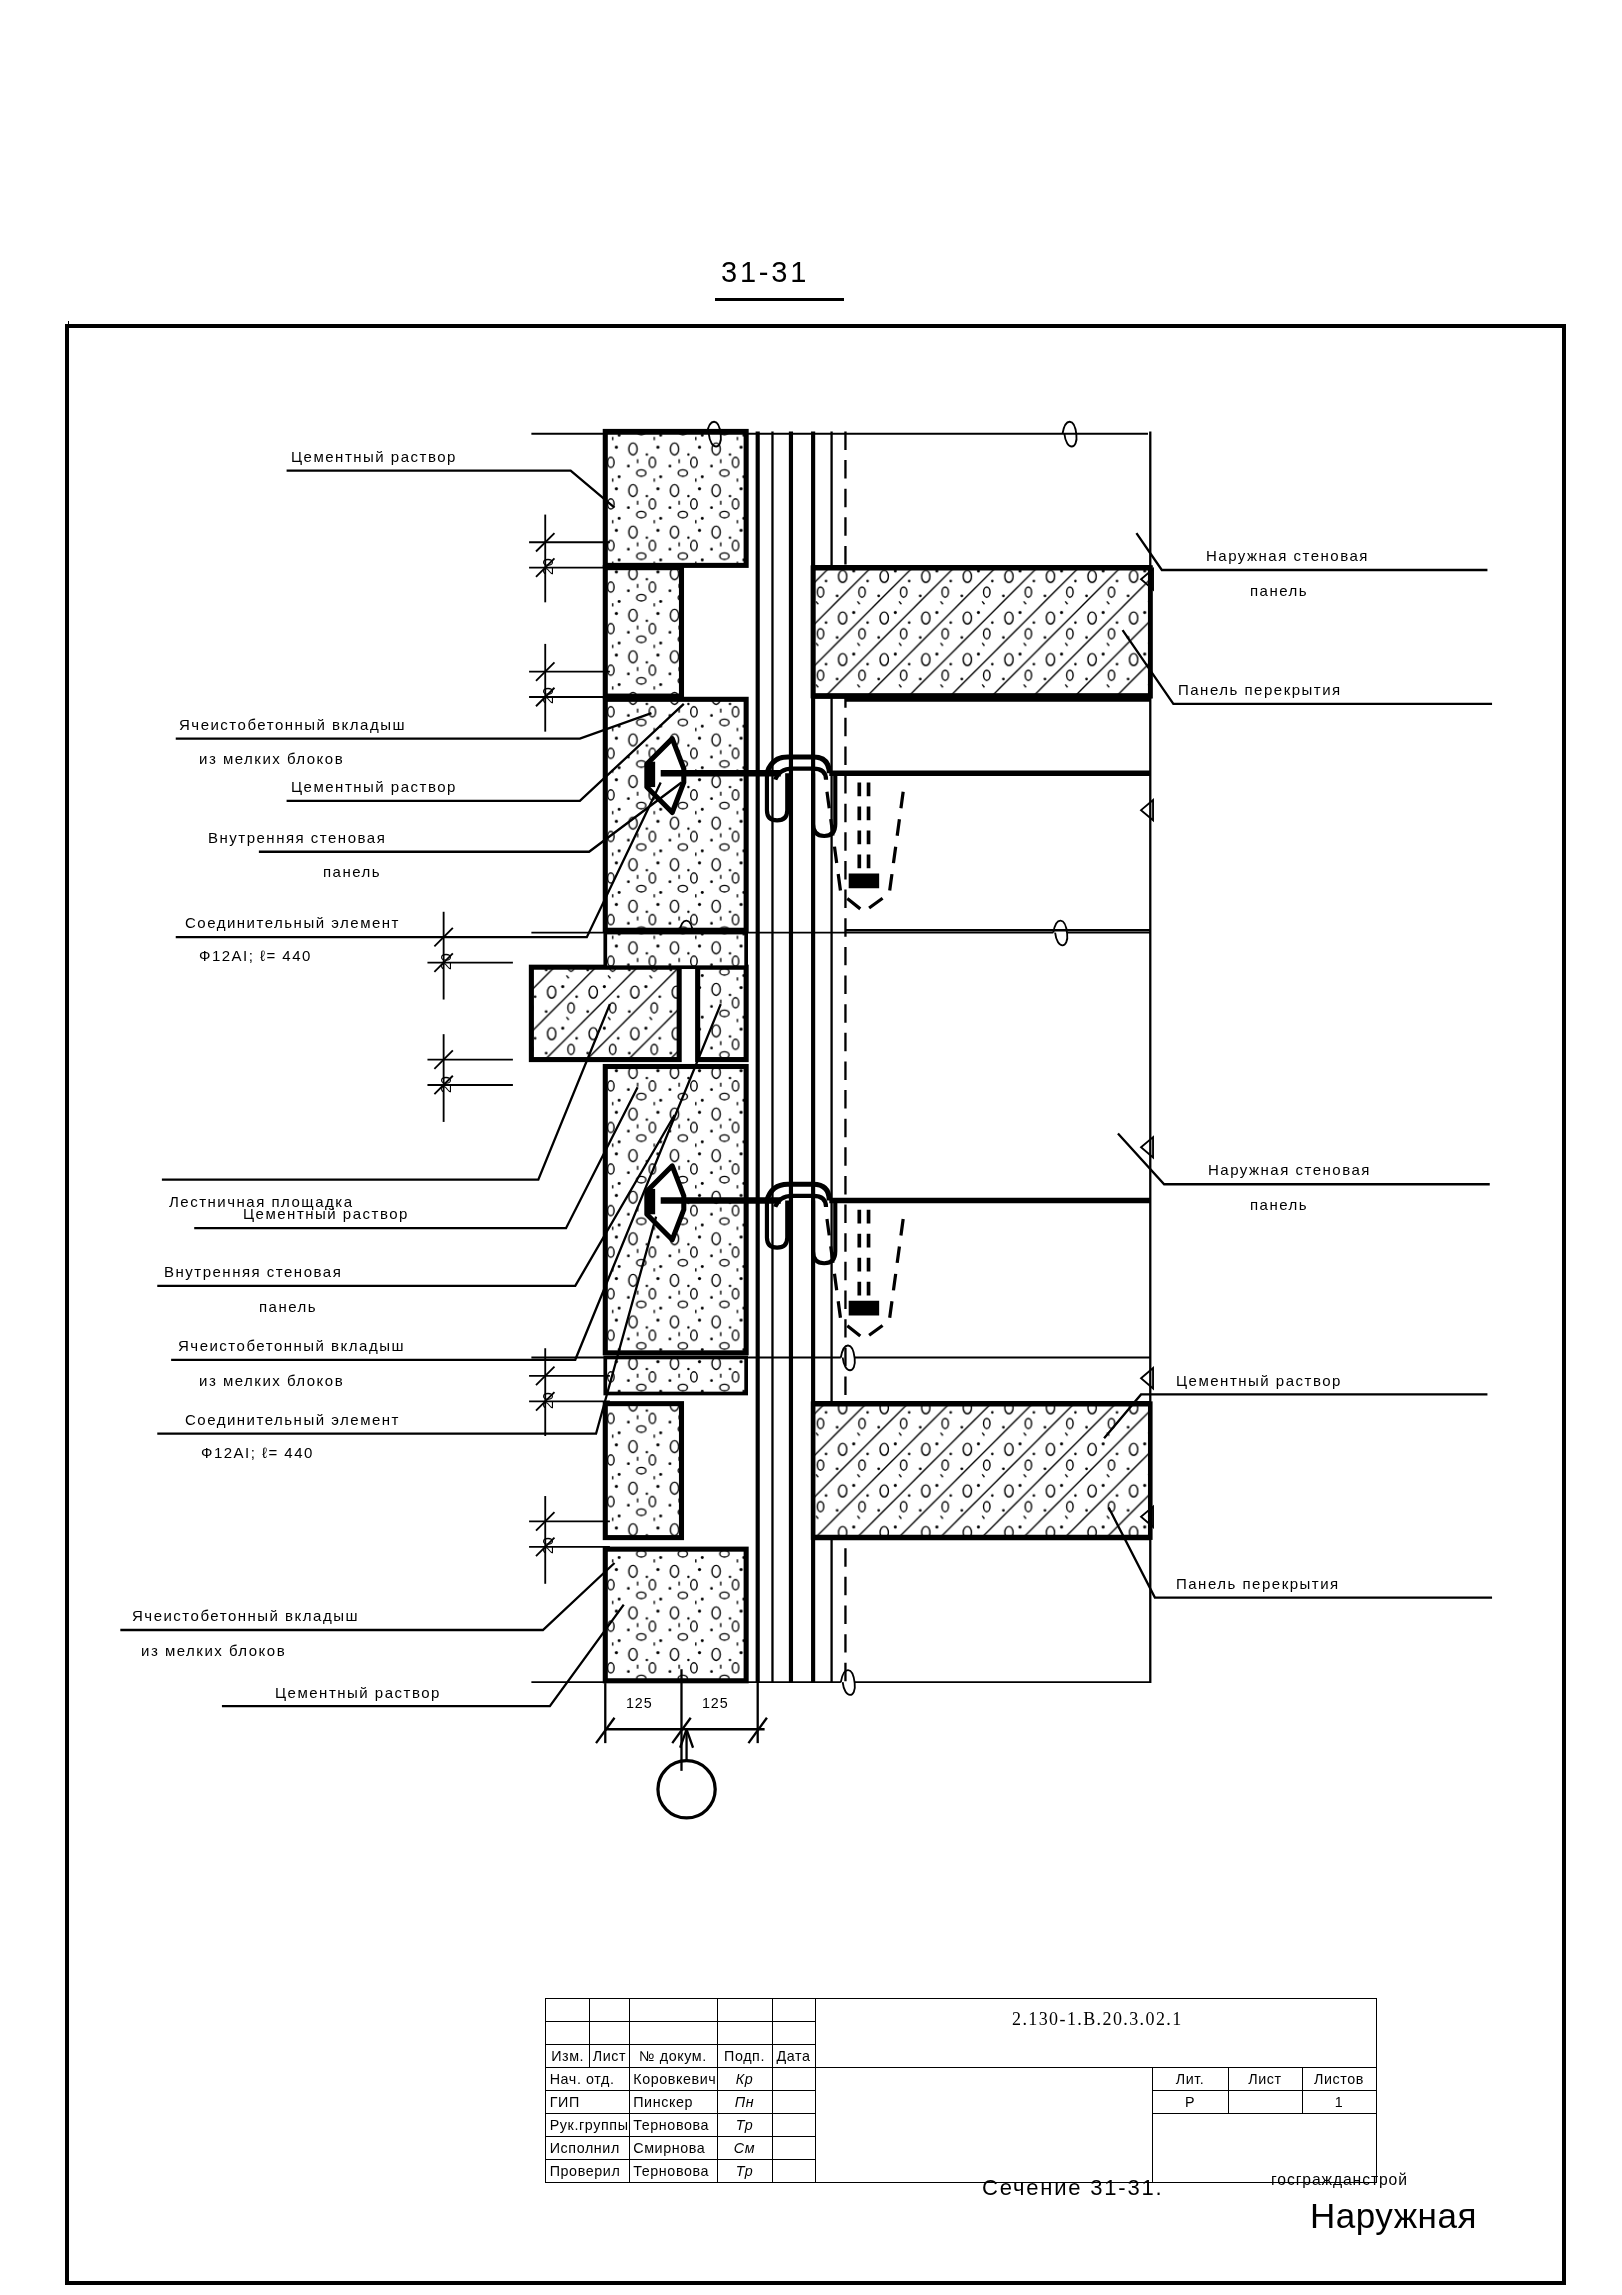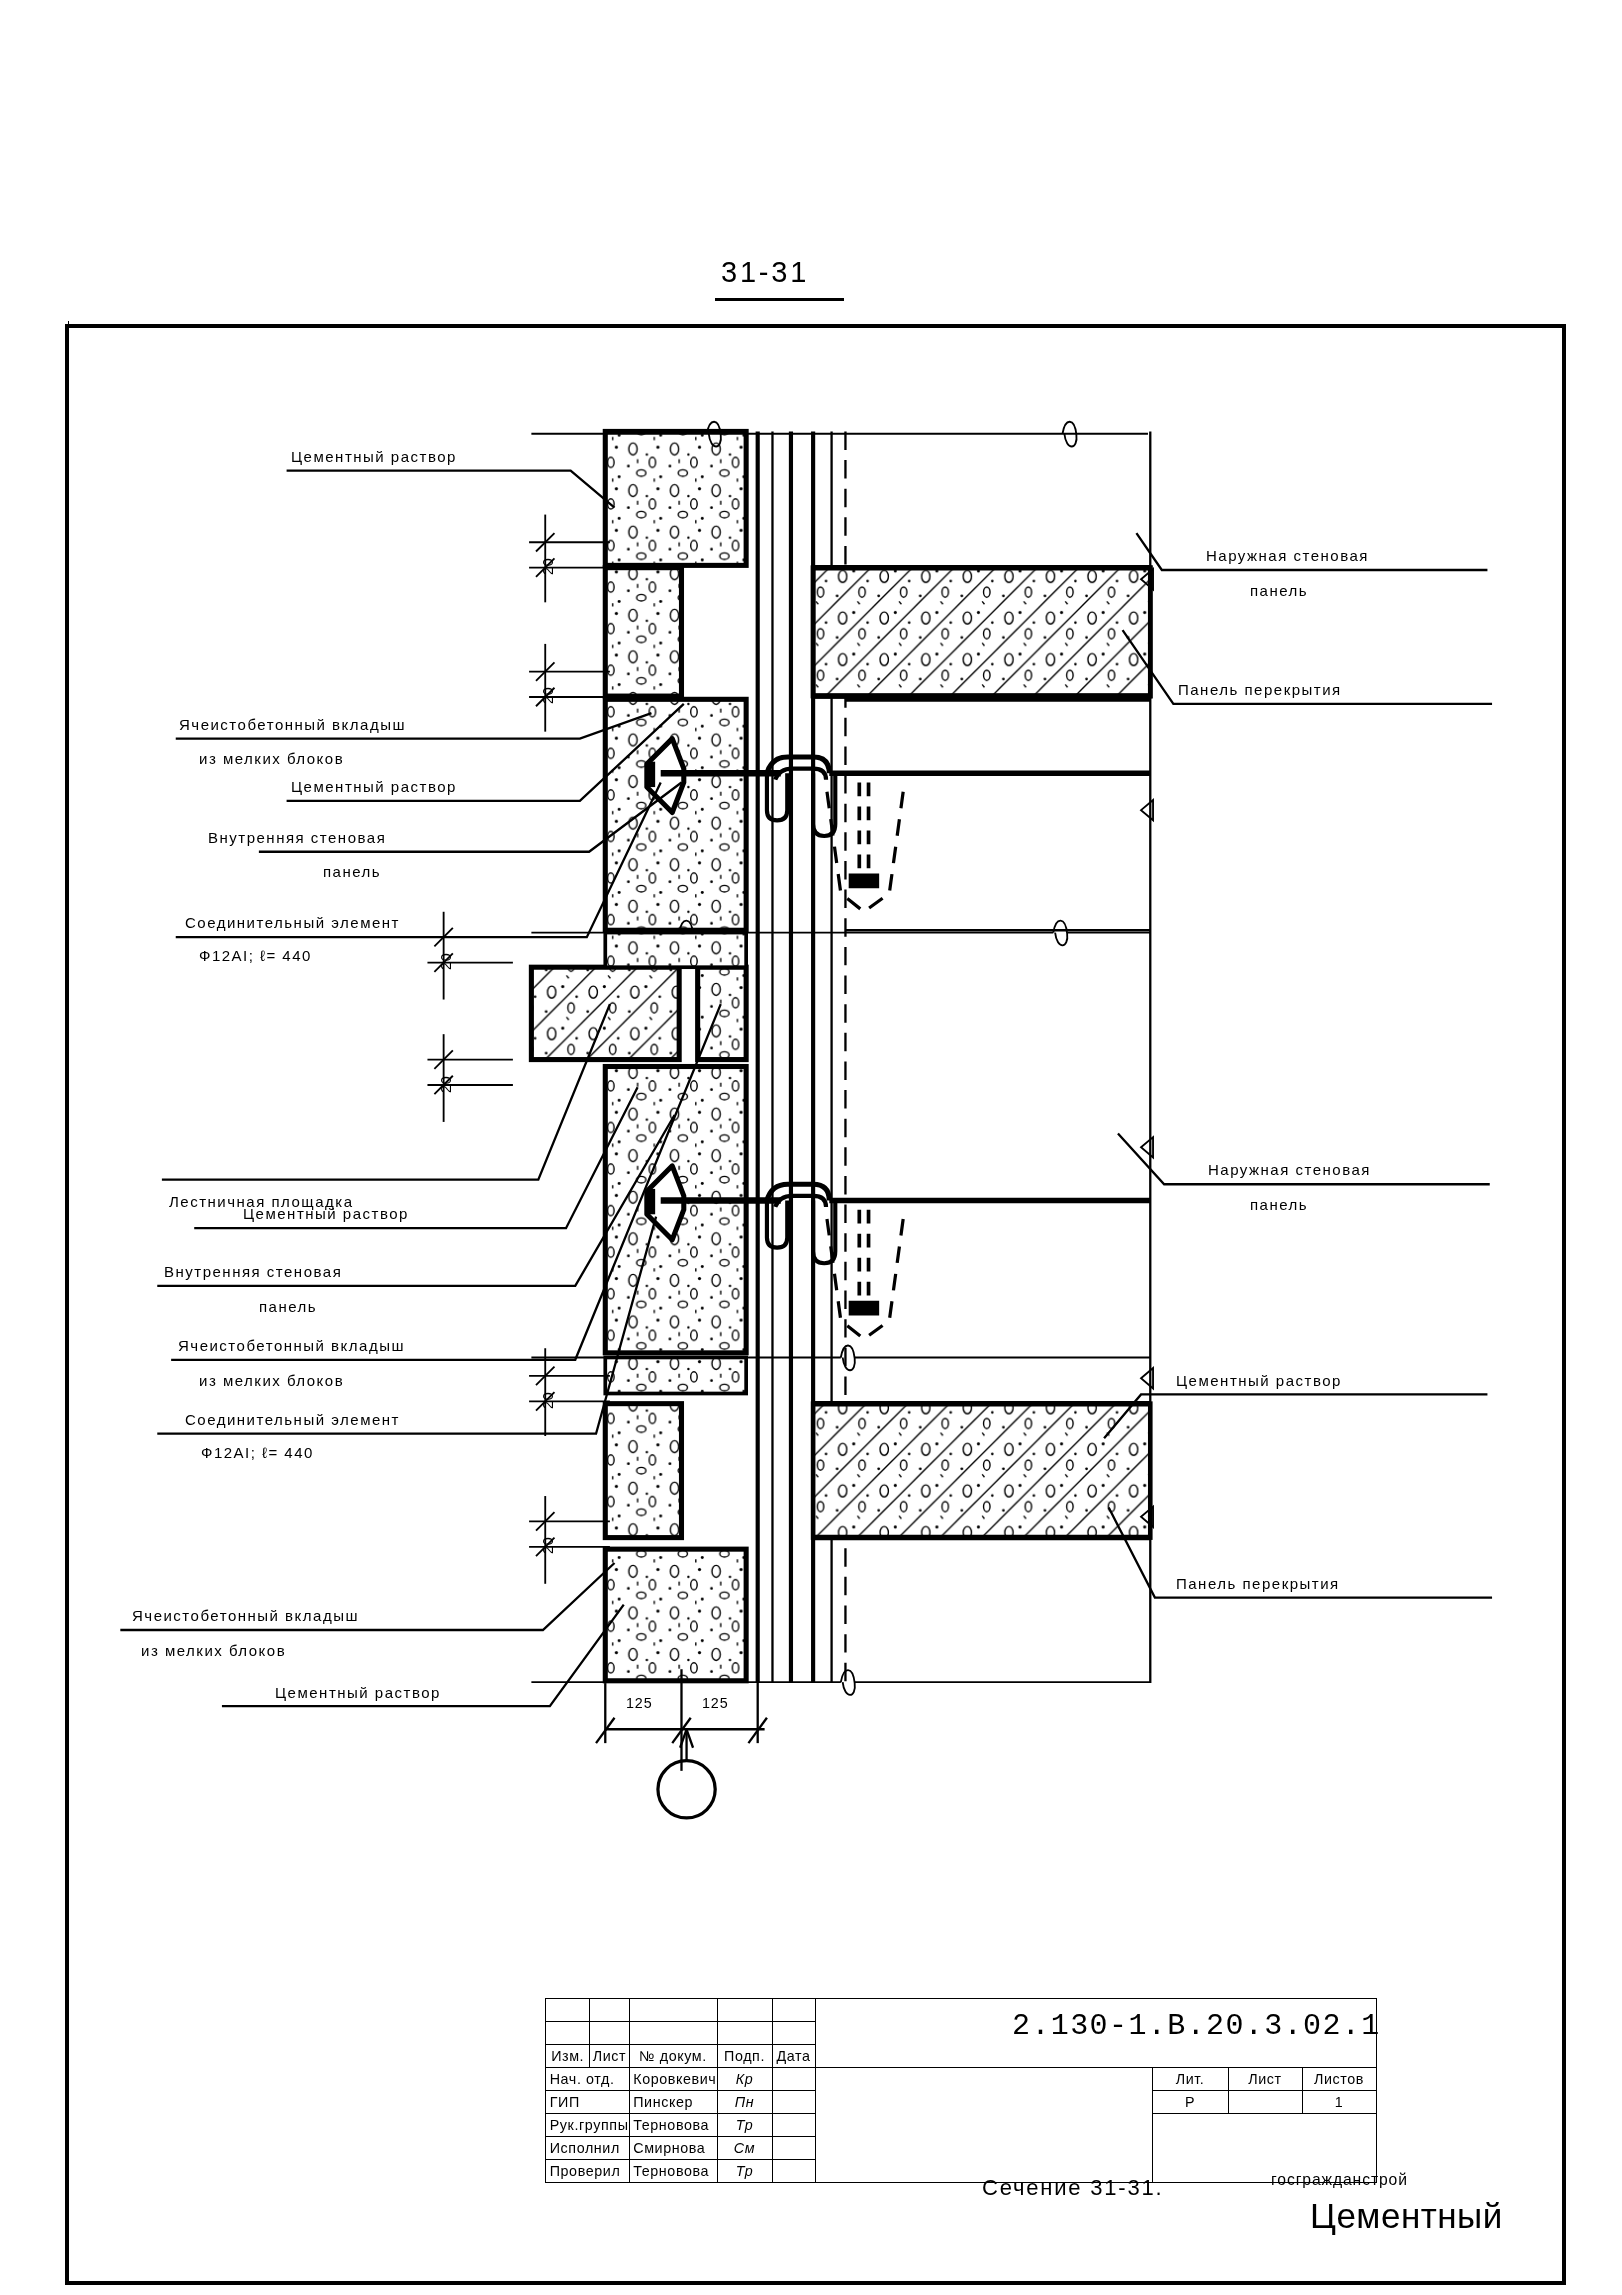--- a/index.html
+++ b/index.html
@@ -45,22 +45,22 @@
   .tb-table td{
     border:1.4px solid #000;padding:0;
     font-size:14.3px;letter-spacing:0.6px;
     font-family:"Liberation Sans", sans-serif;
     text-align:center;vertical-align:middle;height:22px;
   }
   .tb-table td.l{text-align:left;padding-left:3.7px;}
   .sig{font-family:"Liberation Serif", serif;font-style:italic;font-size:15.7px;}
   .doccode{
     position:absolute;left:1012px;top:1984px;
-    font-size:30px;letter-spacing:1.4px;
-    font-family:Liberation Mono, monospace;white-space:nowrap;
+    font-size:18px;letter-spacing:1.4px;
+    font-family:Liberation Serif, serif;white-space:nowrap;
   }
   .sectitle2{
     position:absolute;left:982px;top:2150px;
     font-size:22px;letter-spacing:1.8px;
     font-family:"Liberation Sans", sans-serif;white-space:nowrap;
   }
   .org-small{
     position:absolute;left:1271px;top:2146px;
     font-size:15.7px;letter-spacing:0.9px;white-space:nowrap;
     font-family:"Liberation Sans", sans-serif;
@@ -439,16 +439,16 @@
           <td class="sig">Тр</td>
           <td></td>
         </tr>
       </tbody>
     </table>
   </div>
 
   <div class="doccode">2.130-1.В.20.3.02.1</div>
   <div class="sectitle2">Сечение 31-31.</div>
   <div class="org-small">госгражданстрой</div>
-  <div class="org-big">Цементный</div>
+  <div class="org-big">Наружная</div>
 
 </div>
 
 
 </body></html>

